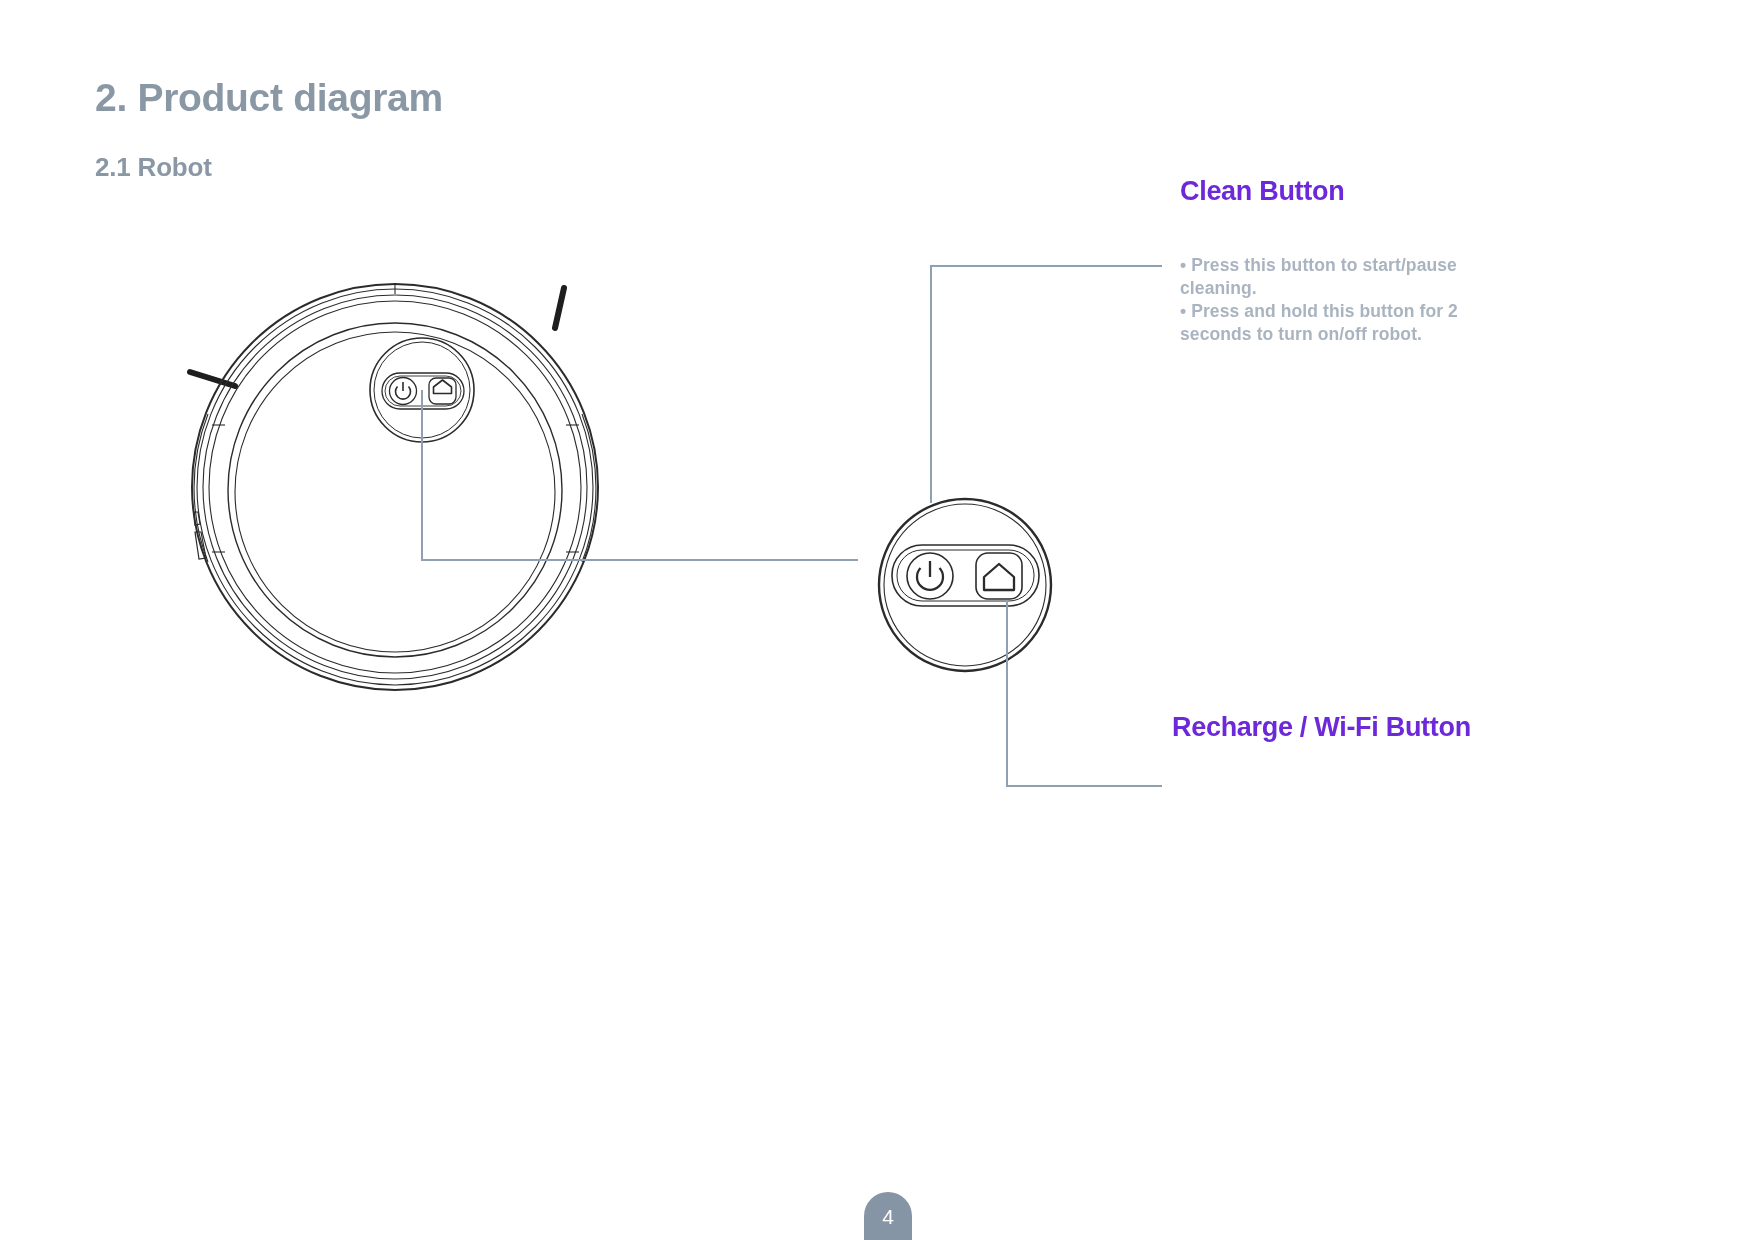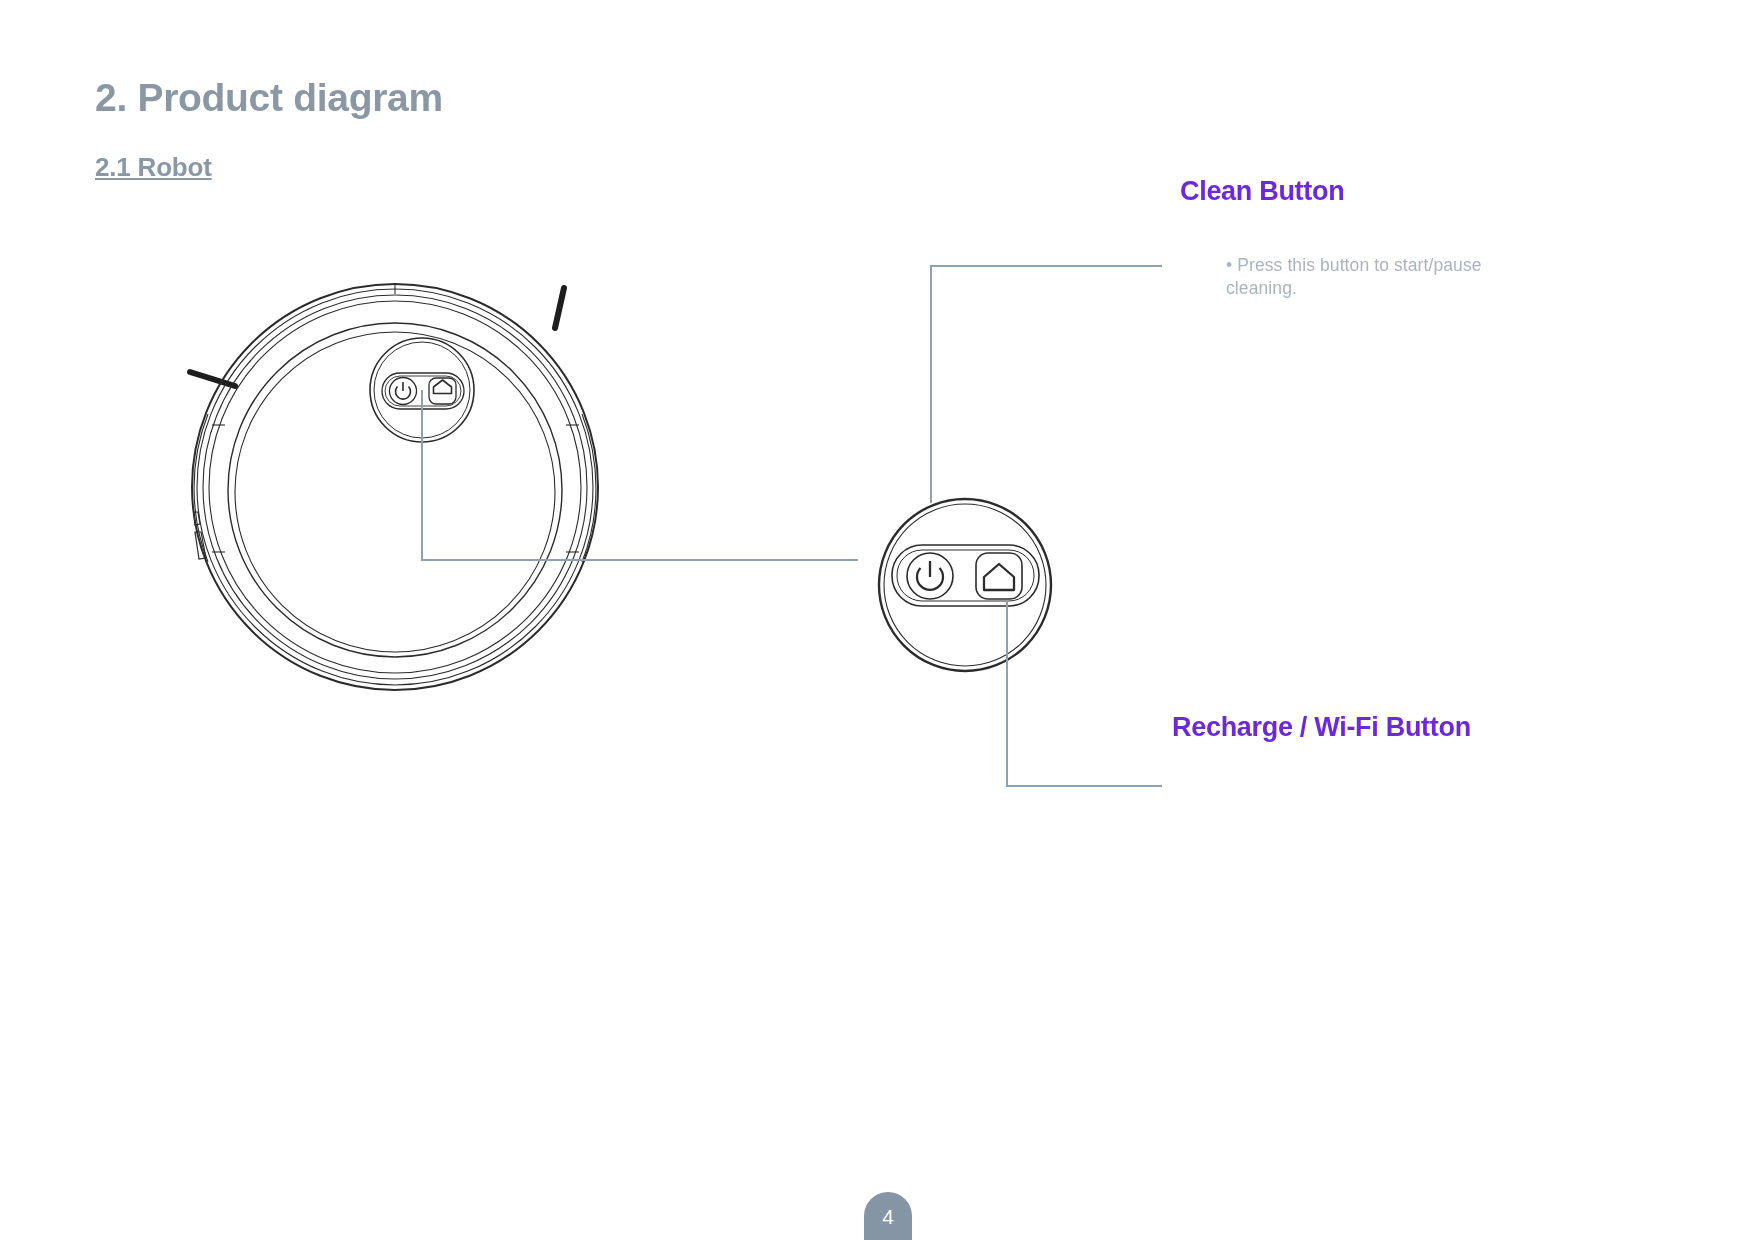--- a/index.html
+++ b/index.html
@@ -36,21 +36,20 @@
   }
   #subsection-title {
     position: absolute;
     left: 95px;
     top: 152px;
     font-size: 26px;
     font-weight: bold;
     letter-spacing: -0.2px;
     color: #8a98a6;
     white-space: nowrap;
-    text-decoration: underline;
   }
 
   
   .callout-title {
     position: absolute;
     font-size: 27px;
     font-weight: bold;
     letter-spacing: -0.3px;
     color: #6d28d9;
     white-space: nowrap;
@@ -59,21 +58,21 @@
   #recharge-title { left: 1172px; top: 712px; }
 
   
   .callout-body {
     position: absolute;
     font-size: 17.5px;
     line-height: 23px;
     color: #aab4c0;
     letter-spacing: 0.1px;
   }
-  #clean-body    { left: 1226px; top: 254px; width: 290px; }
+  #clean-body    { left: 1180px; top: 254px; width: 290px; font-weight: bold; }
   #recharge-body { left: 1180px; top: 773px; width: 420px; }
   .callout-body p { margin: 0; }
 
   
   .leader {
     position: absolute;
     background: #8fa1b0;
   }
   .leader.h { height: 1.6px; }
   .leader.v { width: 1.6px; }
@@ -201,20 +200,21 @@
   <div class="leader v" id="leader-recharge-v"></div>
   <div class="leader h" id="leader-recharge-h"></div>
 
   <div class="leader v" id="leader-robot-v"></div>
   <div class="leader h" id="leader-robot-h"></div>
 
   <div class="callout-title" id="clean-title">Clean Button</div>
 
   <div class="callout-body" id="clean-body">
     <p>• Press this button to start/pause cleaning.</p>
+    <p>•  Press and hold this button for 2 seconds to turn on/off robot.</p>
   </div>
 
   <div class="callout-title" id="recharge-title">Recharge / Wi-Fi Button</div>
 
 
   <div id="page-number-tab">4</div>
 
 </div>
 
 </body></html>

